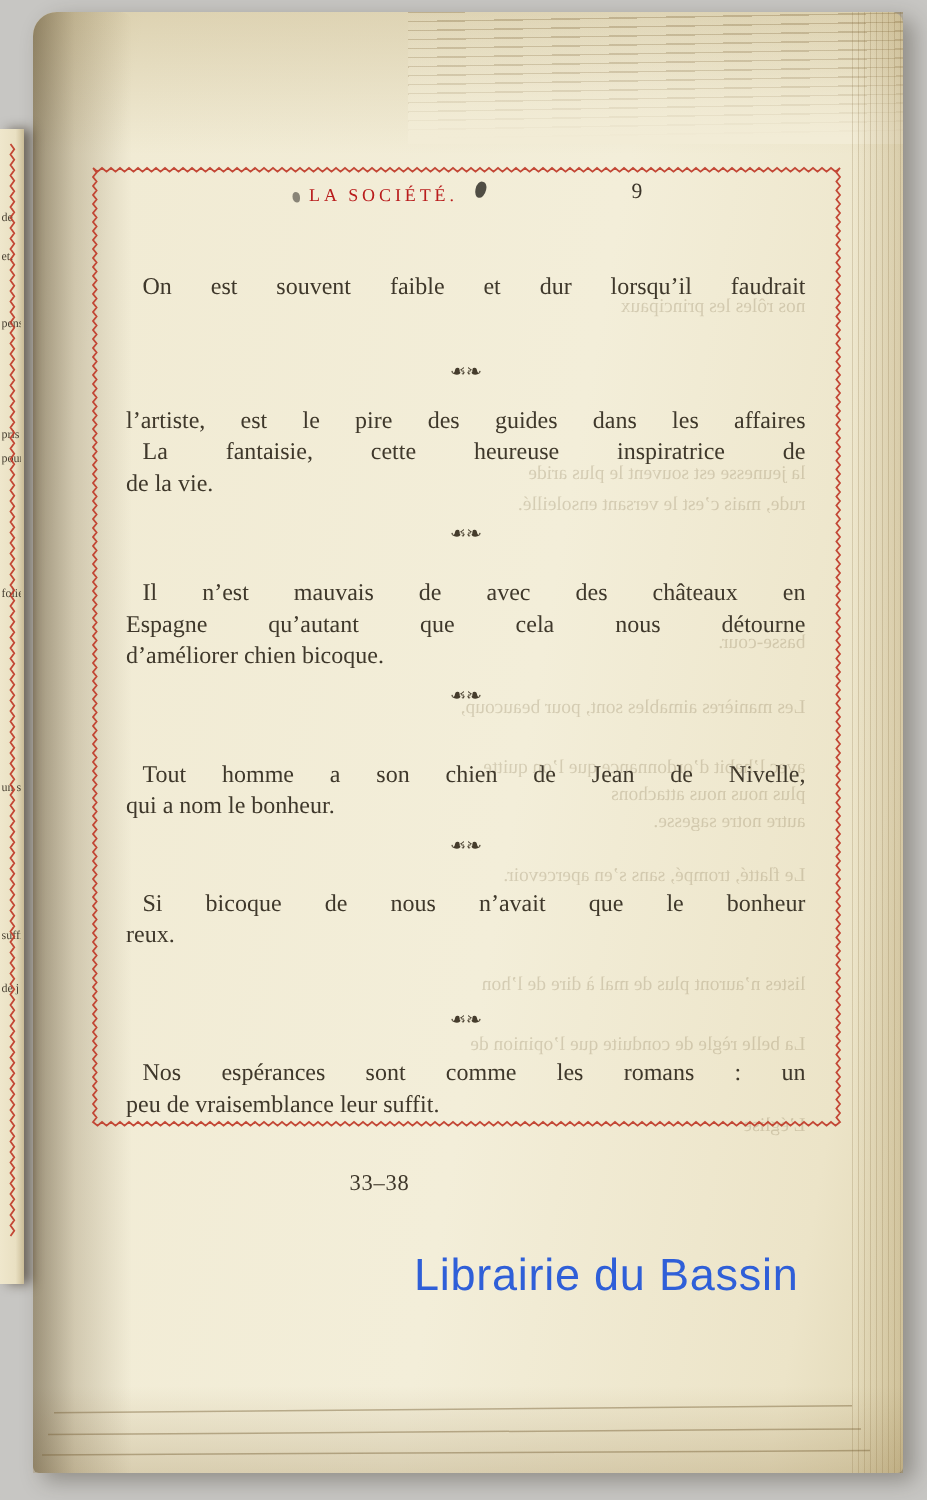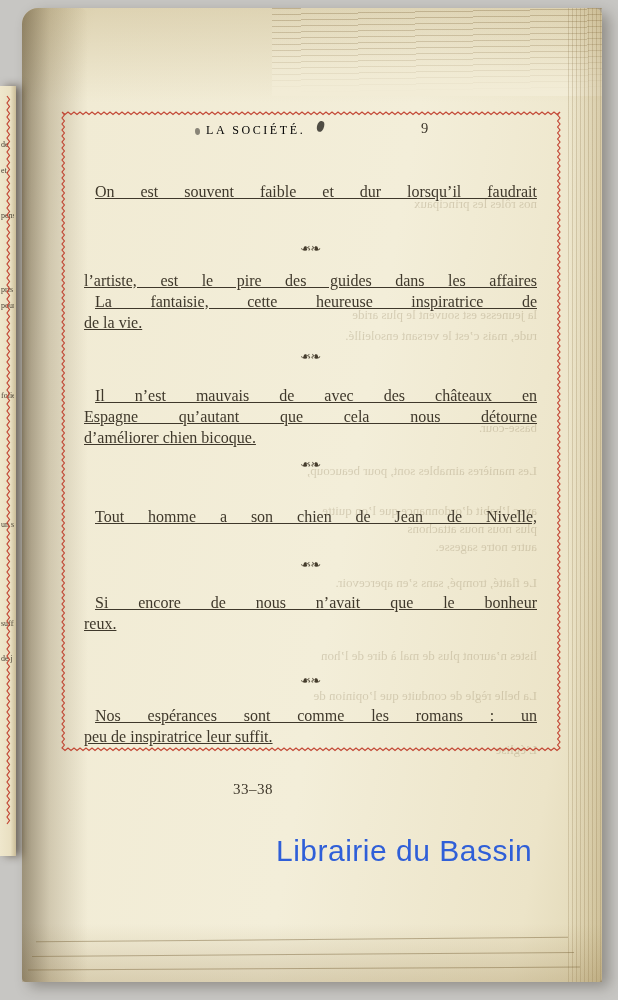--- a/index.html
+++ b/index.html
@@ -36,29 +36,29 @@
         box-shadow:5px 0 8px rgba(42,30,12,.55);}
   .frag{position:absolute;left:1px;width:13px;overflow:hidden;white-space:nowrap;
         font-size:8px;line-height:9px;color:#4a4234;}
 
   
   .borders{position:absolute;left:0;top:0;pointer-events:none;}
   .borders path{fill:none;stroke-width:1.2;opacity:.92;}
 
   
   .running-title{position:absolute;left:206px;top:123px;font-size:12px;
-        letter-spacing:2.6px;color:#000000;}
+        letter-spacing:2.6px;color:#b91c1c;}
   .page-num{position:absolute;left:421px;top:120px;font-size:14.5px;color:#3c352a;}
   .smudge{position:absolute;background:#33302a;}
   #sm1{left:317px;top:121px;width:7px;height:11px;border-radius:50% 40% 55% 45%;opacity:.85;transform:rotate(12deg);}
   #sm2{left:195px;top:128px;width:5px;height:7px;border-radius:45% 55% 40% 60%;opacity:.55;}
 
   .col{position:absolute;left:84px;top:0;width:453px;height:1000px;}
   .para{position:absolute;left:0;width:100%;margin:0;font-size:16px;line-height:21px;color:#3f382b;}
-  .l{display:block;height:21px;overflow:hidden;text-align:justify;text-decoration:underline;}
+  .l{display:block;height:21px;overflow:hidden;text-align:justify;}
   .l.j::after{content:"";display:inline-block;width:100%;height:0;}
   .l.end{text-align:left;}
   .l.first{text-indent:11px;}
 
   .orn{position:absolute;left:0;width:100%;height:18px;line-height:18px;text-align:center;
         color:#453c2c;font-size:13px;letter-spacing:-2px;font-family:"DejaVu Sans",sans-serif;}
   .orn .half{display:inline-block;}
   .orn .mirror{transform:scaleX(-1);}
 
   .footer-range{position:absolute;left:233px;top:781px;font-size:15px;
@@ -149,38 +149,39 @@
       <span class="l j">Espagne qu’autant que cela nous détourne</span>
       <span class="l end">d’améliorer chien bicoque.</span>
     </p>
 
     <div class="orn" style="top:456px">
       <span class="half mirror">❧</span><span class="half">❧</span>
     </div>
 
     <p class="para" style="top:506px">
       <span class="l j first">Tout homme a son chien de Jean de Nivelle,</span>
+      <span class="l end">qui a nom le bonheur.</span>
     </p>
 
     <div class="orn" style="top:556px">
       <span class="half mirror">❧</span><span class="half">❧</span>
     </div>
 
     <p class="para" style="top:592px">
-      <span class="l j first">Si encore de nous n’avait que le bonheur</span>
+      <span class="l j first">Si bicoque de nous n’avait que le bonheur</span>
       <span class="l end">reux.</span>
     </p>
 
     <div class="orn" style="top:672px">
       <span class="half mirror">❧</span><span class="half">❧</span>
     </div>
 
     <p class="para" style="top:705px">
       <span class="l j first">Nos espérances sont comme les romans : un</span>
-      <span class="l end">peu de inspiratrice leur suffit.</span>
+      <span class="l end">peu de vraisemblance leur suffit.</span>
     </p>
 
   </div>
 
   <div class="footer-range">33–38</div>
 
   <div class="watermark" style="color: rgb(47, 95, 216);">Librairie du Bassin</div>
 
 </div>
 

